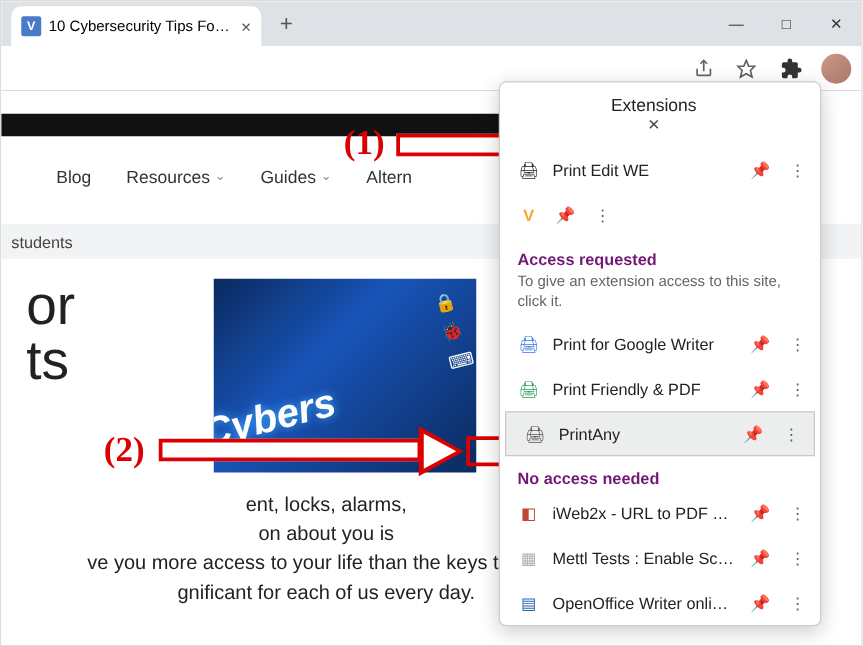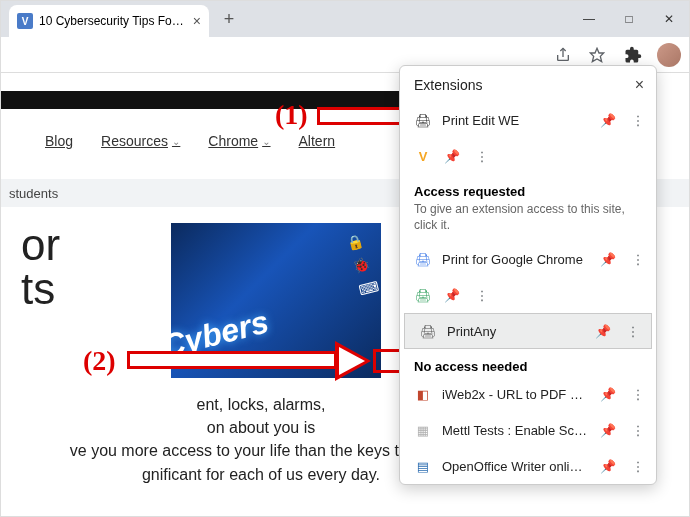--- a/index.html
+++ b/index.html
@@ -21,42 +21,42 @@
 .tool-icon { width: 24px; height: 24px; display: flex; align-items: center; justify-content: center; color: #5f6368; cursor: pointer; }
 .ext-icon-wrap { width: 28px; height: 28px; display: flex; align-items: center; justify-content: center; cursor: pointer; }
 .avatar { width: 24px; height: 24px; border-radius: 50%; background: linear-gradient(135deg,#c98,#a76); }
 .reading-list { position: absolute; right: 8px; top: 76px; font-size: 11px; color: #5f6368; }
 
 
 .page { position: absolute; top: 72px; left: 0; right: 0; bottom: 0; background: #fff; }
 .blackbar { position: absolute; top: 18px; left: 0; right: 44px; height: 18px; background: #111; display: flex; justify-content: flex-end; align-items: center; padding-right: 6px; gap: 6px; }
 .blackbar .sq { width: 14px; height: 14px; background: #333; color: #fff; font-size: 10px; display: flex; align-items: center; justify-content: center; }
 .nav { position: absolute; top: 60px; left: 44px; display: flex; gap: 28px; font-size: 14px; color: #333; }
-.nav-item { display: flex; align-items: center; gap: 4px; cursor: pointer; text-decoration: underline; }
+.nav-item { display: flex; align-items: center; gap: 4px; cursor: pointer; }
 .chev { font-size: 10px; color: #888; }
 .subnav { position: absolute; top: 106px; left: 0; right: 0; height: 28px; background: #f1f3f5; font-size: 13px; color: #444; padding-left: 8px; display: flex; align-items: center; }
 
 .article { position: absolute; top: 150px; left: 20px; width: 340px; }
 .article h1 { font-size: 44px; font-weight: 400; line-height: 1; color: #222; }
 .hero { position: absolute; top: 150px; left: 170px; width: 210px; height: 155px; background: linear-gradient(135deg,#0b2a5e,#1854b8 40%,#0b2a5e); overflow: hidden; }
 .hero-txt { position: absolute; bottom: 25px; left: -10px; color: #fff; font-size: 32px; font-weight: bold; font-style: italic; transform: rotate(-14deg); text-shadow: 0 0 8px #4af; }
 .hero-icons { position: absolute; top: 10px; right: 8px; color: #fff; font-size: 14px; display: flex; flex-direction: column; gap: 8px; transform: rotate(-14deg);}
 .bodytext { position: absolute; top: 320px; left: 20px; width: 480px; font-size: 16px; line-height: 1.45; color: #222; }
 
 
 .popup { position: absolute; top: 64px; right: 32px; width: 258px; background: #fff; border: 1px solid #ccc; border-radius: 6px; box-shadow: 0 4px 16px rgba(0,0,0,0.2); padding: 10px 0 0 0; z-index: 10; }
-.popup-header { display: flex; align-items: center; justify-content: space-between; padding: 0 12px 8px 14px; }
+.popup-header { display: flex; align-items: center; padding: 0 12px 8px 2px; flex-direction: column; }
 .popup-title { font-size: 14px; color: #222; }
 .popup-close { font-size: 16px; color: #444; cursor: pointer; }
 .ext-row { display: flex; align-items: center; height: 36px; padding: 0 8px 0 14px; gap: 10px; font-size: 13px; color: #222; cursor: pointer; }
 .ext-row.highlight { background: #eceded; border: 1px solid #c9c9c9; margin: 0 4px; }
 .ext-ico { width: 18px; height: 18px; display: flex; align-items: center; justify-content: center; font-size: 13px; }
 .ext-label { flex: 1; white-space: nowrap; overflow: hidden; text-overflow: ellipsis; }
 .pin, .more { color: #5f6368; width: 20px; text-align: center; cursor: pointer; }
-.section-head { padding: 10px 14px 2px; font-size: 13px; font-weight: 600; color: #000000; }
+.section-head { padding: 10px 14px 2px; font-size: 13px; font-weight: 600; color: #701a75; }
 .section-sub { padding: 0 14px 8px; font-size: 12px; color: #666; line-height: 1.35; }
 
 
 .annot { position: absolute; pointer-events: none; }
 .annot-num { color: #d00; font-size: 28px; font-weight: bold; font-family: Georgia, serif; }
 .circle { position: absolute; border: 3px solid #d00; border-radius: 50%; }
 .arrow-body { position: absolute; border: 3px solid #d00; background: #fff; }
 .red-box { position: absolute; border: 3px solid #d00; }
 
 svg { display: block; }
@@ -108,21 +108,21 @@
   </div>
   <div class="nav">
     <div class="nav-item">
         <span>Blog</span>
       </div>
     <div class="nav-item">
         <span>Resources</span>
         <span class="chev">⌄</span>
       </div>
     <div class="nav-item">
-        <span>Chrome</span>
+        <span>Guides</span>
         <span class="chev">⌄</span>
       </div>
     <div class="nav-item">
         <span>Altern</span>
       </div>
   </div>
   <div class="subnav">students</div>
   <div class="article">
     <h1><span>or</span><br><span>ts</span></h1>
   </div>
@@ -156,26 +156,27 @@
     <div class="ext-ico" style="color:#f5a623;font-weight:bold;">V</div>
     <div class="pin">📌</div>
     <div class="more">⋮</div>
   </div>
 
   <div class="section-head">Access requested</div>
   <div class="section-sub">To give an extension access to this site, click it.</div>
 
   <div class="ext-row">
     <div class="ext-ico" style="color:#3b78e7;">🖨</div>
-    <div class="ext-label">Print for Google Chrome</div>
+    <div class="ext-label">Print for Google Writer</div>
     <div class="pin">📌</div>
     <div class="more">⋮</div>
   </div>
   <div class="ext-row">
     <div class="ext-ico" style="color:#2e9e5b;">🖨</div>
+    <div class="ext-label">Print Friendly &amp; PDF</div>
     <div class="pin">📌</div>
     <div class="more">⋮</div>
   </div>
   <div class="ext-row highlight">
     <div class="ext-ico" style="color:#555;">🖨</div>
     <div class="ext-label">PrintAny</div>
     <div class="pin">📌</div>
     <div class="more">⋮</div>
   </div>
 

